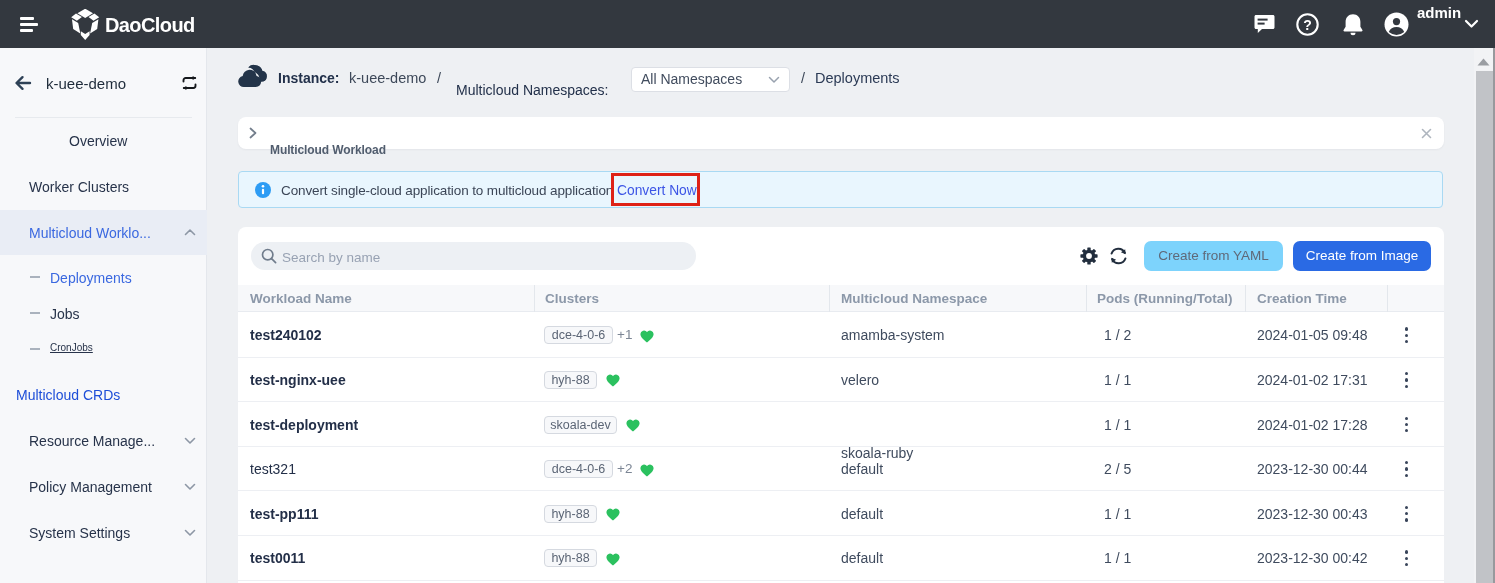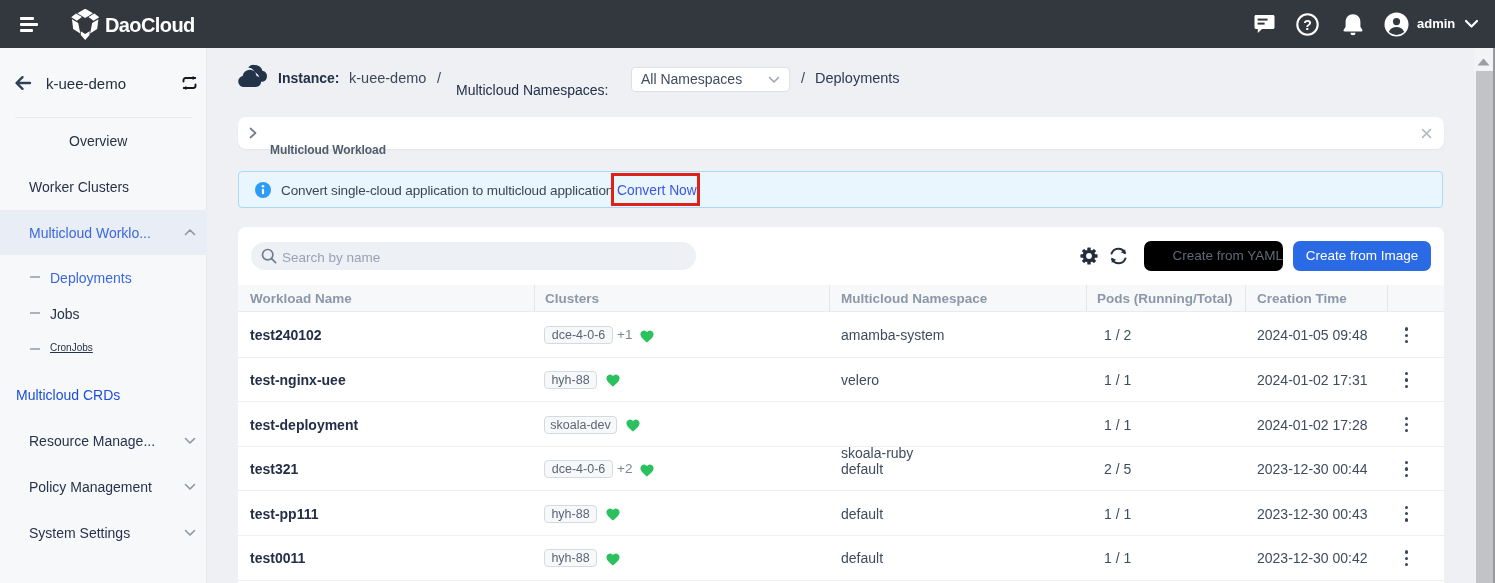--- a/index.html
+++ b/index.html
@@ -39,21 +39,21 @@
 </svg>
 <svg class="abs" style="left:1342px;top:13px;" width="22" height="23" viewBox="0 0 22 23">
   <path fill="#fff" d="M11 1.2c4.4 0 7.4 3.3 7.4 7.6v5l2 3.2c0.4 0.7-0.1 1.5-0.9 1.5H2.5c-0.8 0-1.3-0.8-0.9-1.5l2-3.2v-5C3.6 4.5 6.6 1.2 11 1.2z"></path>
   <path fill="#fff" d="M8.5 19.8h5a2.5 2.5 0 0 1-5 0z"></path>
 </svg>
 <svg class="abs" style="left:1384px;top:12px;" width="25" height="25" viewBox="0 0 25 25">
   <circle cx="12.5" cy="12.5" r="12" fill="#fff"></circle>
   <circle cx="12.5" cy="9.6" r="3.6" fill="#33383f"></circle>
   <path fill="#33383f" d="M4.8 20.1c1.2-3.4 4.2-5 7.7-5s6.5 1.6 7.7 5a12 12 0 0 1-15.4 0z"></path>
 </svg>
-<div class="abs" style="left:1417px;top:16px;color:#fff;font-size:13px;font-weight:bold;">admin</div>
+<div class="abs" style="left:1417px;top:4px;color:#fff;font-size:15px;font-weight:bold;">admin</div>
 <svg class="abs" style="left:1464px;top:19px;" width="15" height="10" viewBox="0 0 15 10">
   <path d="M2 2l5.5 5.5L13 2" fill="none" stroke="#fff" stroke-width="2.2" stroke-linecap="round" stroke-linejoin="round"></path>
 </svg>
 
 <div class="abs" style="left:0;top:48px;width:207px;height:535px;background:#f7f8fa;border-right:1px solid #e4e7ec;"></div>
 
 <svg class="abs" style="left:14px;top:74px;" width="18" height="18" viewBox="0 0 18 18">
   <path d="M16 9H3M8.5 3.2L2.5 9l6 5.8" fill="none" stroke="#2e4156" stroke-width="2.4" stroke-linecap="round" stroke-linejoin="round"></path>
 </svg>
 <div class="abs" style="left:46px;top:75px;font-size:15px;color:#1e2b3a;">k-uee-demo</div>
@@ -155,21 +155,21 @@
   </g>
   <circle cx="9" cy="9" r="2.9" fill="#fff"></circle>
 </svg>
 <svg class="abs" style="left:1109px;top:247px;" width="19" height="18" viewBox="0 0 19 18">
   <path d="M2.6 6.5a7.2 7.2 0 0 1 13.3-0.6" fill="none" stroke="#222e3e" stroke-width="2.1" stroke-linecap="round"></path>
   <path d="M16.4 11.5a7.2 7.2 0 0 1-13.3 0.6" fill="none" stroke="#222e3e" stroke-width="2.1" stroke-linecap="round"></path>
   <path d="M16.2 2.2l0.3 5l-4.6-1.9z" fill="#222e3e"></path>
   <path d="M2.8 15.8l-0.3-5l4.6 1.9z" fill="#222e3e"></path>
 </svg>
 
-<div class="abs" style="left:1144px;top:241px;width:139px;height:30px;background:#000000;border-radius:7px;text-align:right;line-height:30px;font-size:13.5px;color:#5f6979;">Create from YAML</div>
+<div class="abs" style="left:1144px;top:241px;width:139px;height:30px;background:#7dd3fc;border-radius:7px;text-align:center;line-height:30px;font-size:13.5px;color:#5f6979;">Create from YAML</div>
 <div class="abs" style="left:1293px;top:241px;width:138px;height:30px;background:#2a6ae4;border-radius:7px;text-align:center;line-height:30px;font-size:13.5px;color:#fff;">Create from Image</div>
 
 <div class="abs" style="left:238px;top:285px;width:1206px;height:27px;background:#f7f8fa;border-bottom:1px solid #e8ebf0;"></div>
 <div class="abs" style="left:534px;top:285px;width:1px;height:27px;background:#e3e7ec;"></div>
 <div class="abs" style="left:829px;top:285px;width:1px;height:27px;background:#e3e7ec;"></div>
 <div class="abs" style="left:1086px;top:285px;width:1px;height:27px;background:#e3e7ec;"></div>
 <div class="abs" style="left:1245px;top:285px;width:1px;height:27px;background:#e3e7ec;"></div>
 <div class="abs" style="left:1387px;top:285px;width:1px;height:27px;background:#e3e7ec;"></div>
 <div class="abs" style="left:250px;top:291px;font-size:13.5px;font-weight:bold;color:#8c98a9;">Workload Name</div>
 <div class="abs" style="left:545px;top:291px;font-size:13.5px;font-weight:bold;color:#8c98a9;">Clusters</div>
@@ -209,21 +209,21 @@
 <div class="abs" style="left:626px;top:418.0px;"><svg width="14" height="13" viewBox="0 0 14 13">
         <path fill="#2bc15f" d="M7 12.4C4.6 10.6 0.4 7.4 0.4 4A3.6 3.6 0 0 1 7 2.1A3.6 3.6 0 0 1 13.6 4c0 3.4-4.2 6.6-6.6 8.4z"></path>
       </svg></div>
 <div class="abs" style="left:841px;top:416.5px;font-size:14px;color:#3f4b5e;margin-top:28px;">skoala-ruby</div>
 <div class="abs" style="left:1104px;top:416.5px;font-size:14px;color:#3f4b5e;">1 / 1</div>
 <div class="abs" style="left:1257px;top:416.5px;font-size:14px;color:#3f4b5e;">2024-01-02 17:28</div>
 <div class="abs" style="left:1405px;top:416.5px;width:3.4px;height:3.4px;border-radius:50%;background:#39455a;"></div>
 <div class="abs" style="left:1405px;top:422.8px;width:3.4px;height:3.4px;border-radius:50%;background:#39455a;"></div>
 <div class="abs" style="left:1405px;top:429.1px;width:3.4px;height:3.4px;border-radius:50%;background:#39455a;"></div>
 <div class="abs" style="left:238px;top:490.4px;width:1206px;height:1px;background:#edeff3;"></div>
-<div class="abs" style="left:250px;top:461.1px;font-size:14px;font-weight:bold;color:#232f48;">test321</div>
+<div class="abs" style="left:250px;top:461.1px;font-size:14px;font-weight:normal;color:#232f48;">test321</div>
 <div class="abs" style="left:544px;top:460.1px;width:69px;height:18px;line-height:17px;text-align:center;background:#f7f8fa;border:1px solid #d5d9e0;border-radius:4px;font-size:12.5px;color:#5b6575;">dce-4-0-6</div>
 <div class="abs" style="left:617px;top:461.1px;font-size:13.5px;color:#7c8695;">+2</div>
 <div class="abs" style="left:640px;top:462.6px;"><svg width="14" height="13" viewBox="0 0 14 13">
         <path fill="#2bc15f" d="M7 12.4C4.6 10.6 0.4 7.4 0.4 4A3.6 3.6 0 0 1 7 2.1A3.6 3.6 0 0 1 13.6 4c0 3.4-4.2 6.6-6.6 8.4z"></path>
       </svg></div>
 <div class="abs" style="left:841px;top:461.1px;font-size:14px;color:#3f4b5e;">default</div>
 <div class="abs" style="left:1104px;top:461.1px;font-size:14px;color:#3f4b5e;">2 / 5</div>
 <div class="abs" style="left:1257px;top:461.1px;font-size:14px;color:#3f4b5e;">2023-12-30 00:44</div>
 <div class="abs" style="left:1405px;top:461.1px;width:3.4px;height:3.4px;border-radius:50%;background:#39455a;"></div>
 <div class="abs" style="left:1405px;top:467.4px;width:3.4px;height:3.4px;border-radius:50%;background:#39455a;"></div>

